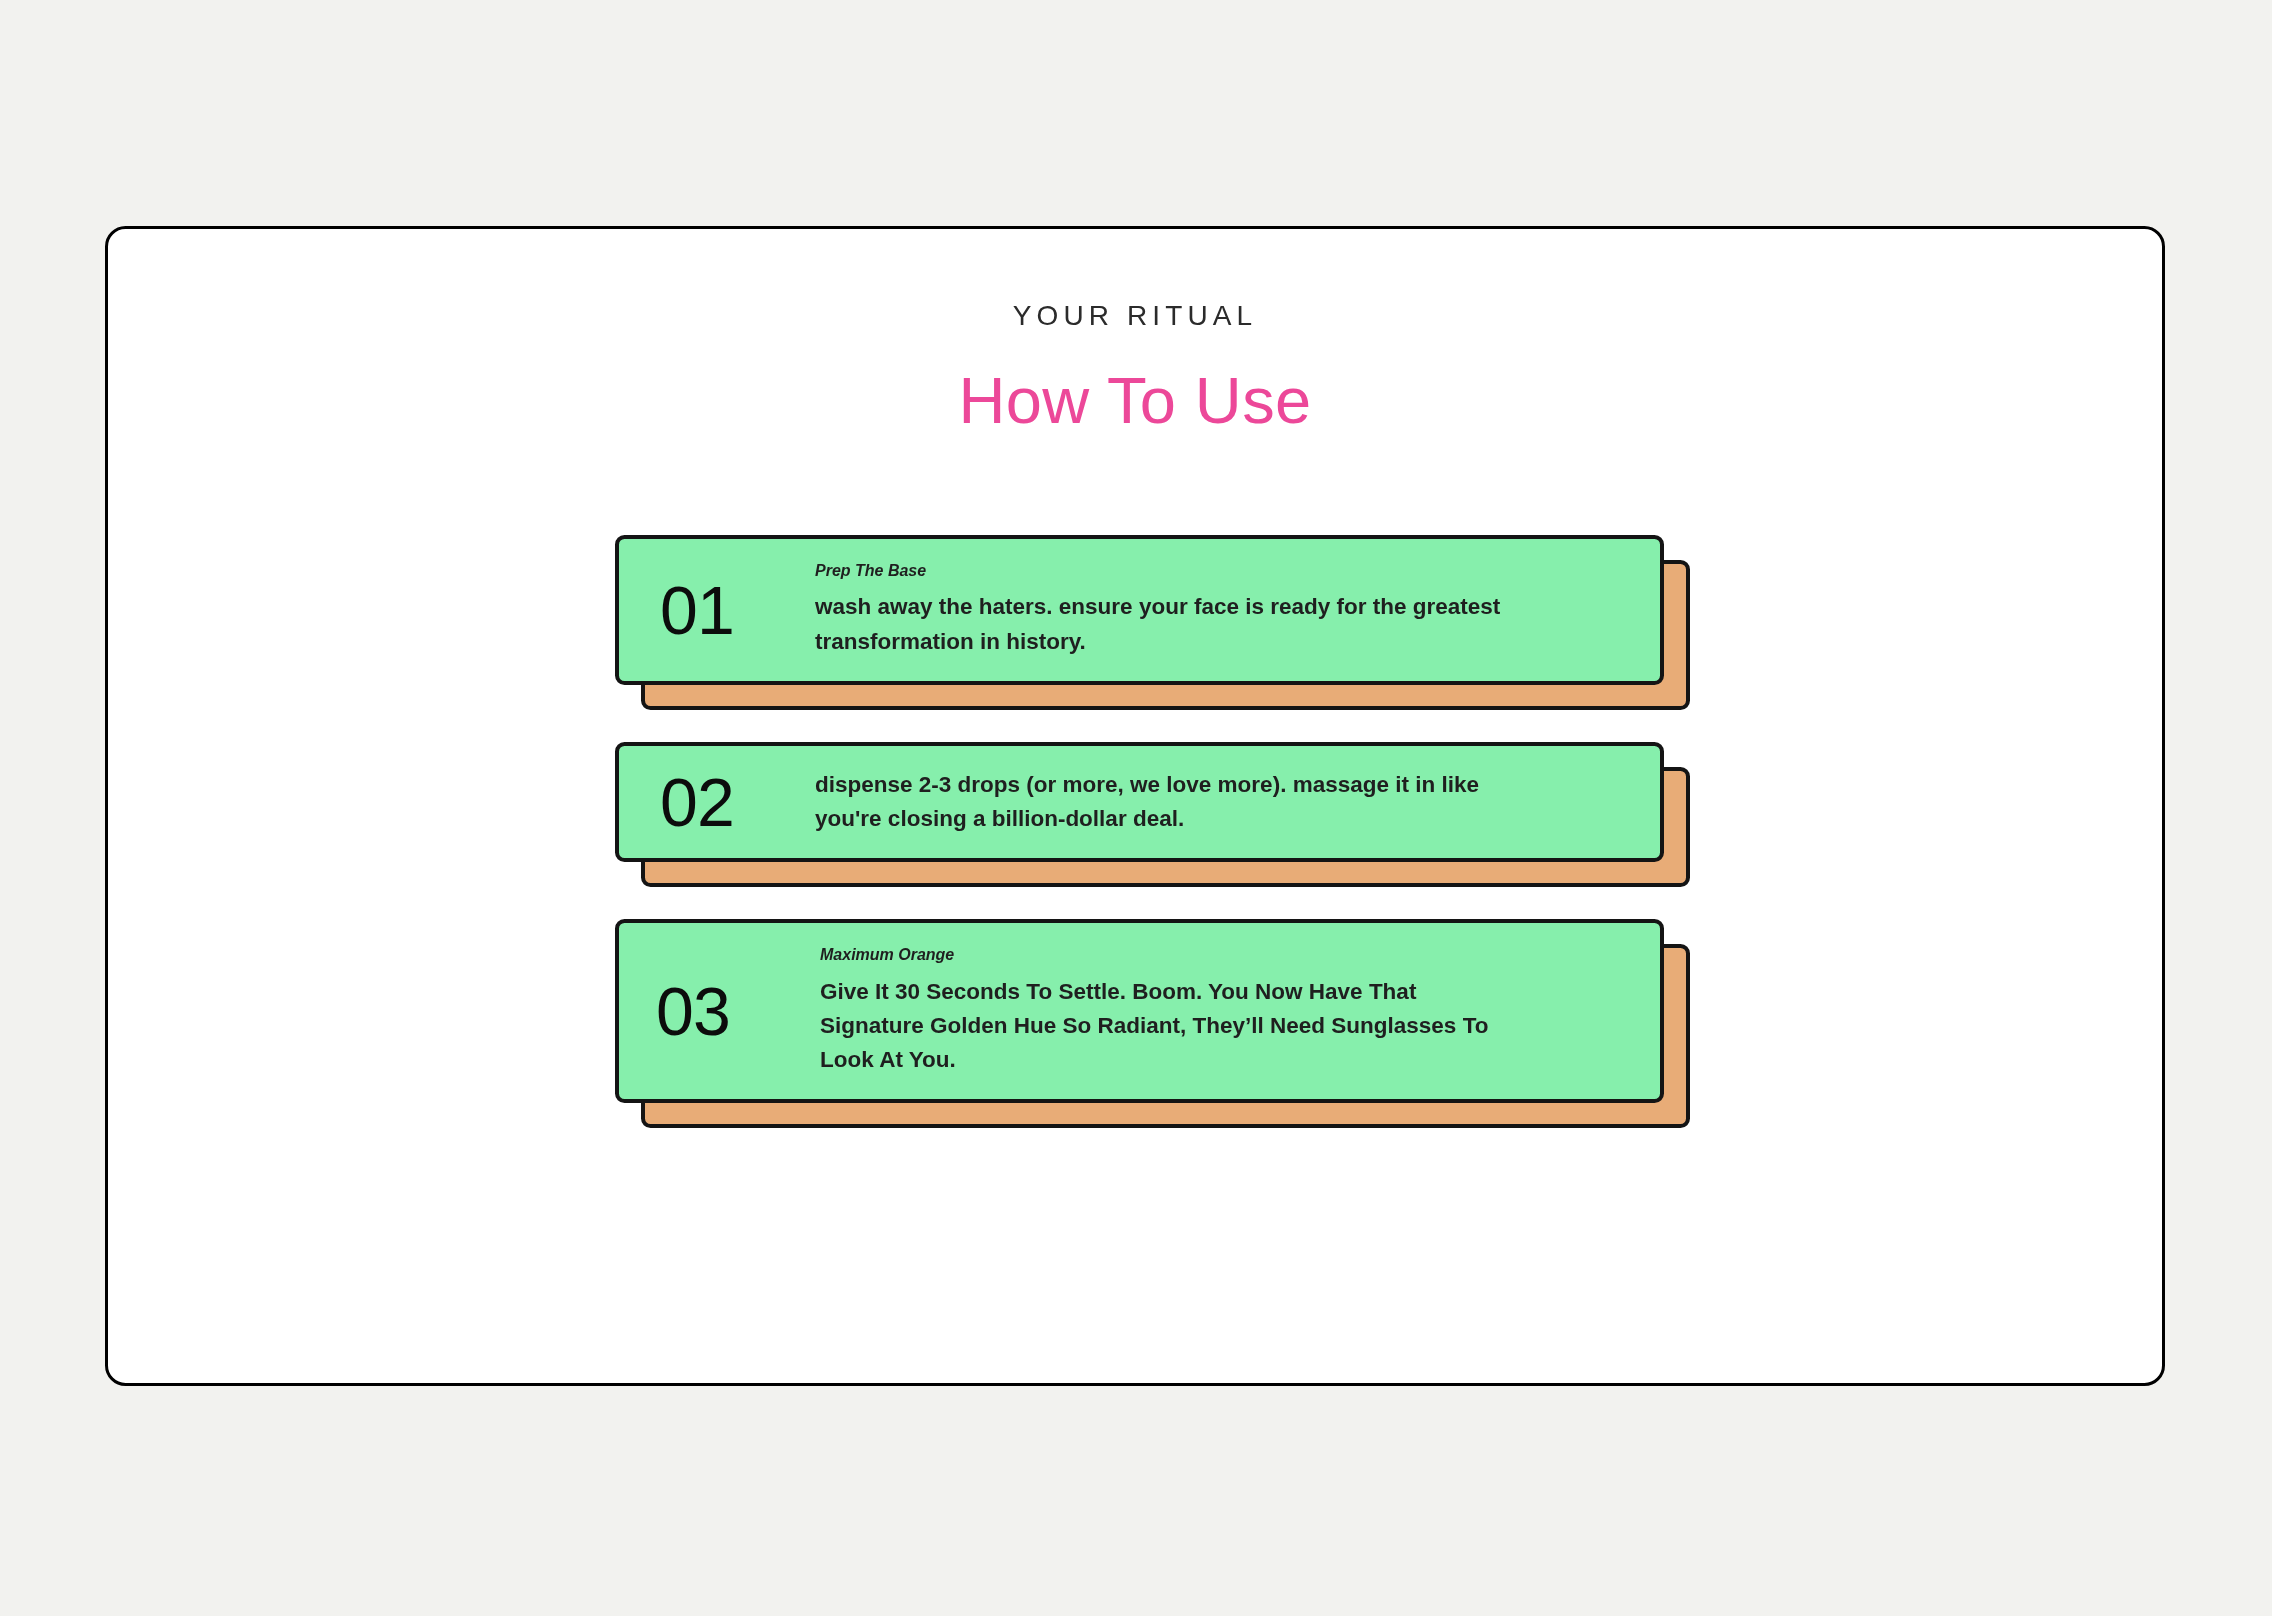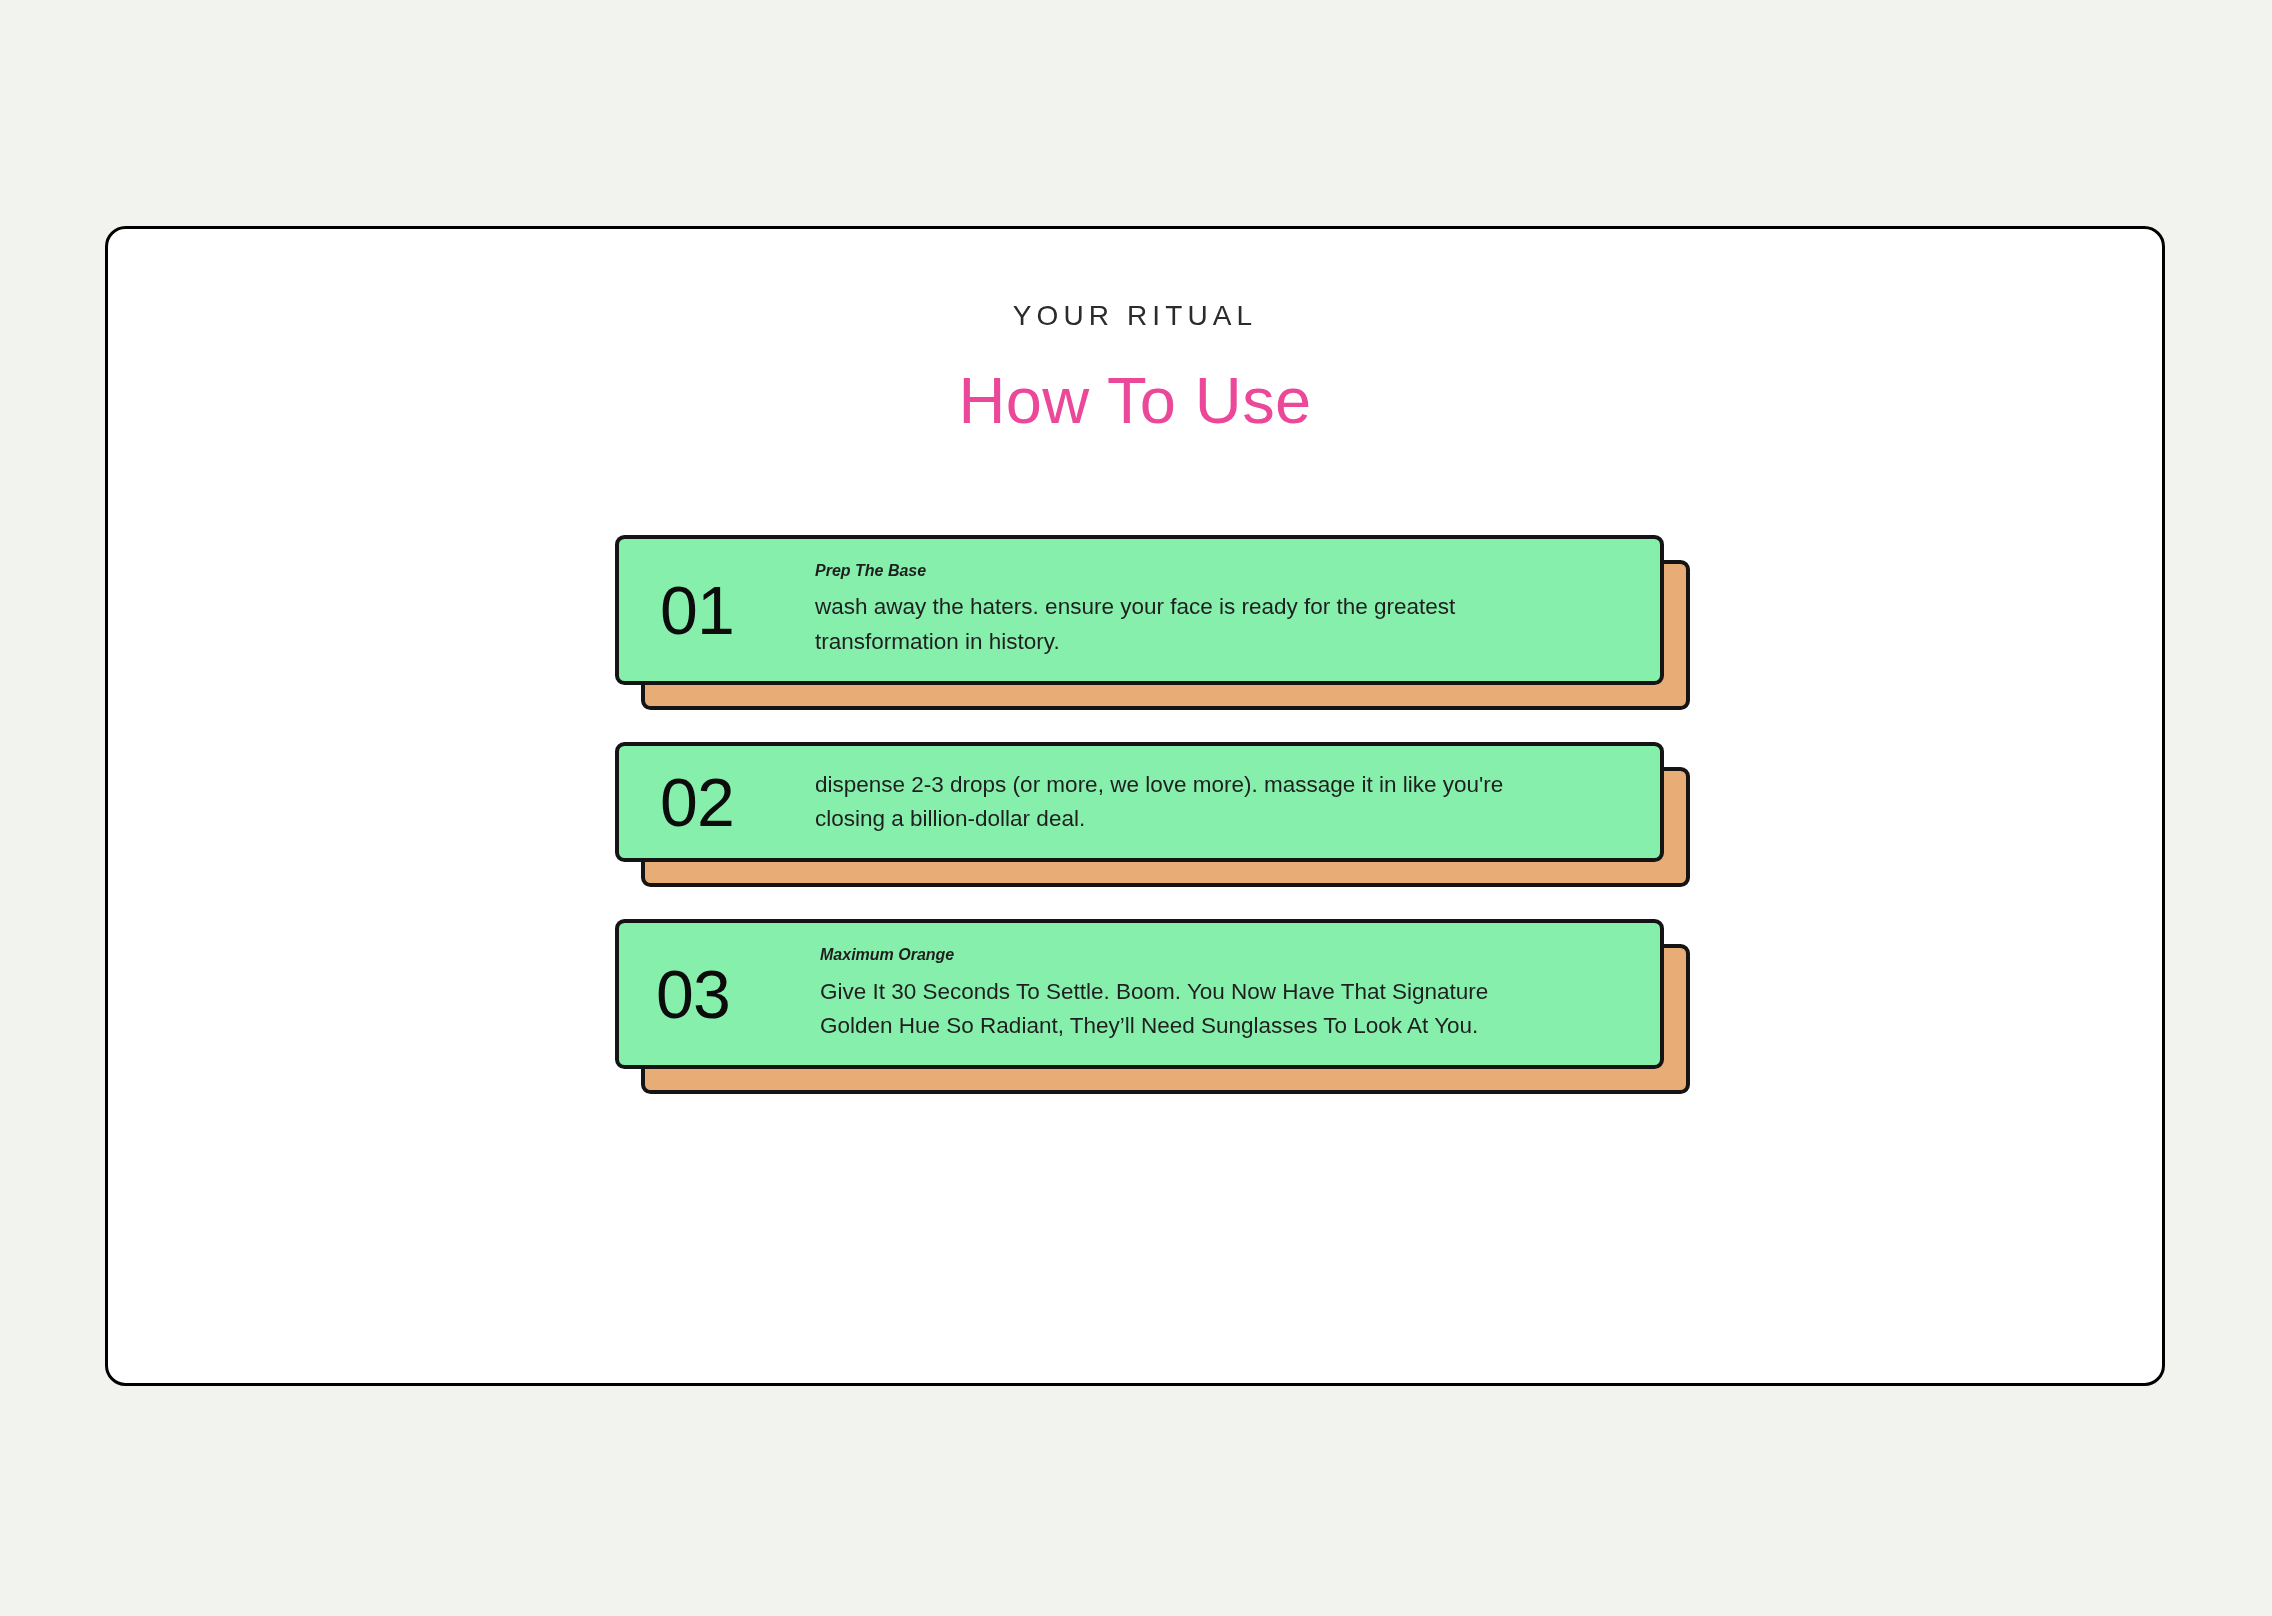--- a/index.html
+++ b/index.html
@@ -118,21 +118,21 @@
   .step-title {
     font-size: 16px;
     font-weight: 700;
     color: #1F1F1F;
     line-height: 1.2;
     margin-bottom: 10.3px;
     font-style: italic;
   }
   .step-text {
     font-size: 22.5px;
-    font-weight: 400;
+    font-weight: 700;
     color: #1F1F1F;
     line-height: 1.52;
     max-width: 694px;
   }
 
   
   .card-wrap.variant-wide .step-number { width: 164px; }
   .card-wrap.variant-wide .card-face { min-height: 139px; padding-left: 37px; }
 </style>
 </head>

